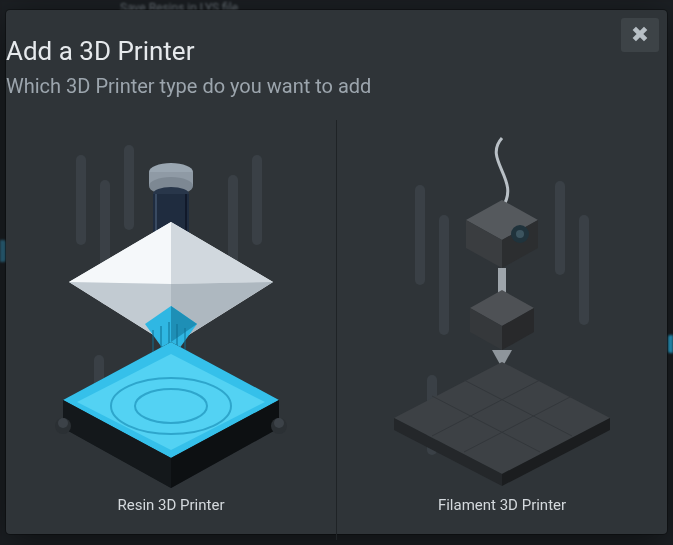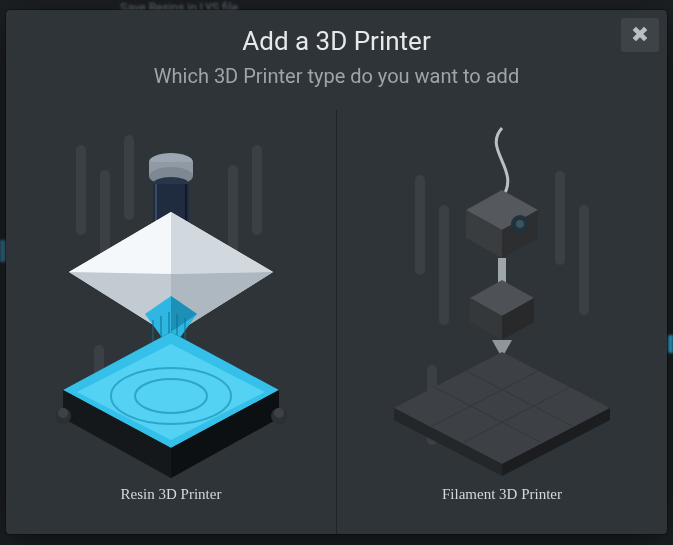--- a/index.html
+++ b/index.html
@@ -65,40 +65,38 @@
     display: flex;
     align-items: center;
     justify-content: center;
     color: #b7bfc5;
     font-size: 22px;
     line-height: 1;
     cursor: pointer;
   }
 
   .modal-header {
-    text-align: center;
-    padding-top: 16px;
+    padding-top: 26px;
   }
   .modal-title {
     color: #e6e9ec;
     font-size: 26px;
     font-weight: 400;
   }
   .modal-subtitle {
     color: #9ca5ad;
     font-size: 20px;
     font-weight: 400;
     margin-top: 8px;
   }
 
   .options {
     flex: 1;
     display: flex;
     margin-top: 22px;
-    font-family: Liberation Serif, serif;
   }
   .option {
     flex: 1;
     display: flex;
     flex-direction: column;
     align-items: center;
     justify-content: flex-start;
     padding: 10px 24px 26px 24px;
     cursor: pointer;
   }

